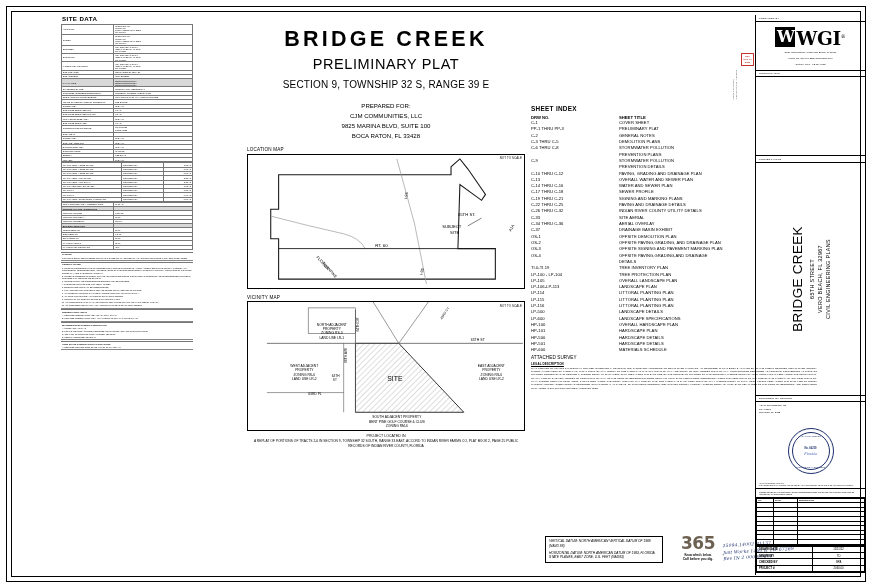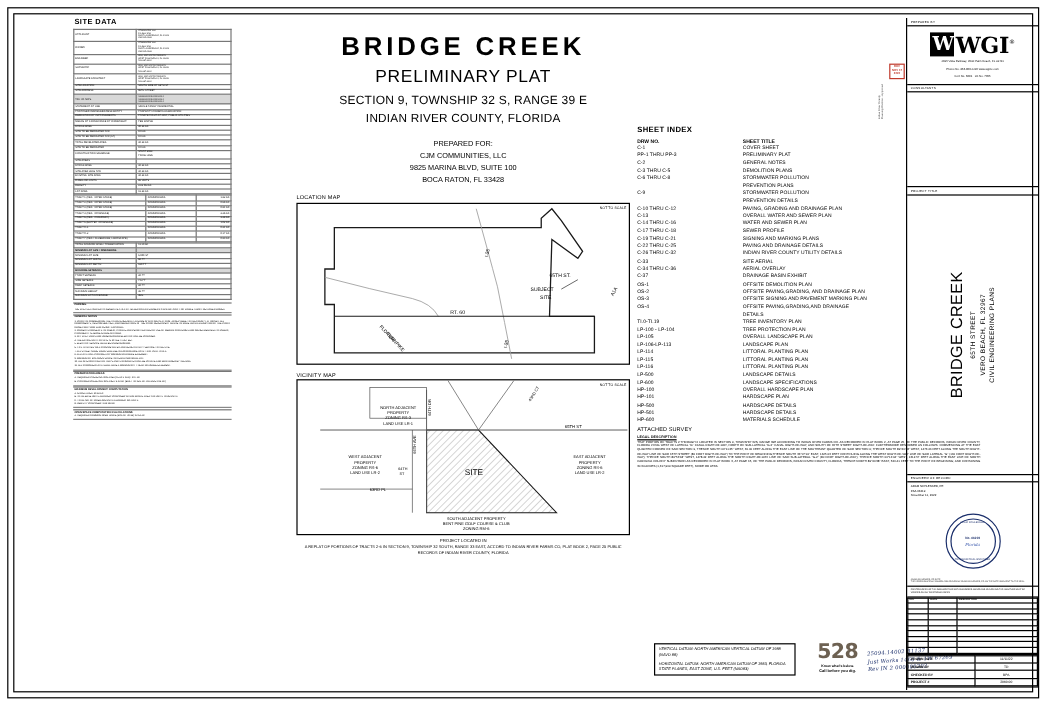--- a/index.html
+++ b/index.html
@@ -482,21 +482,20 @@
           <div class="nt-h">OPEN SPACE COMPUTATION CALCULATIONS</div>
           <div class="nt-l">A. REQUIRED COMMON OPEN SPACE (40% OF 30.34): 12.14 AC</div>
         </div>
       </div>
 </div>
 
 <div class="centercol">
   <div class="main-title">BRIDGE CREEK</div>
   <div class="sub-title">PRELIMINARY PLAT</div>
   <div class="sec-line">SECTION 9, TOWNSHIP 32 S, RANGE 39 E</div>
-  <div class="cty-line">INDIAN RIVER COUNTY, FLORIDA</div>
 
   <div class="prep-for">
     <div>PREPARED FOR:</div>
     <div>CJM COMMUNITIES, LLC</div>
     <div>9825 MARINA BLVD, SUITE 100</div>
     <div>BOCA RATON, FL 33428</div>
   </div>
 
   <div class="map-lbl">LOCATION MAP</div>
   <div class="mapbox" style="height:135px;">
@@ -732,21 +731,21 @@
   <div class="legal-b">THAT PORTION OF TRACTS 2 THROUGH 6 LOCATED IN SECTION 9, TOWNSHIP 32S, RANGE 39E ACCORDING TO INDIAN RIVER FARMS CO. AS RECORDED IN PLAT BOOK 2, AT PAGE 25, OF THE PUBLIC RECORDS, INDIAN RIVER COUNTY, FLORIDA LYING WEST OF LATERAL "G" CANAL RIGHT-OF-WAY, NORTH OF SUB-LATERAL "G-2" CANAL RIGHT-OF-WAY, AND SOUTH OF 65TH STREET RIGHT-OF-WAY. FURTHERMORE DESCRIBED AS FOLLOWS: COMMENCING AT THE EAST QUARTER CORNER OF SAID SECTION 9, THENCE SOUTH 00°11'45" WEST, 30.00 FEET ALONG THE EAST LINE OF THE SOUTHEAST QUARTER OF SAID SECTION 9; THENCE SOUTH 89°40'38" WEST, 1473.46 FEET ALONG THE SOUTH RIGHT-OF-WAY LINE OF SAID 65TH STREET (80 FOOT RIGHT-OF-WAY) TO THE POINT OF BEGINNING;THENCE SOUTH 36°07'19" EAST, 1625.03 FEET CONTINUING ALONG THE WEST RIGHT-OF-WAY LINE OF SAID LATERAL "G" (160 FOOT RIGHT-OF-WAY); THENCE SOUTH 89°53'18" WEST, 1478.42 FEET ALONG THE NORTH RIGHT-OF-WAY LINE OF SAID SUB-LATERAL "G-2" (80 FOOT RIGHT-OF-WAY); THENCE NORTH 00°16'04" WEST, 1312.57 FEET ALONG THE EAST LINE OF NORTH CAROLINA COLONY SUBDIVISION AS RECORDED IN PLAT BOOK 3, AT PAGE 65, OF THE PUBLIC RECORDS, INDIAN RIVER COUNTY, FLORIDA; THENCE NORTH 89°40'38" EAST, 526.41 FEET TO THE POINT OF BEGINNING; AND CONTAINING 30.34 ACRES (1,317,909 SQUARE FEET), MORE OR LESS.</div>
 </div>
 
 <div class="datumbox">
   <div>VERTICAL DATUM:  NORTH AMERICAN VERTICAL DATUM OF 1988 (NAVD 88)</div>
   <div class="gap"></div>
   <div>HORIZONTAL DATUM:  NORTH AMERICAN DATUM OF 1983, FLORIDA STATE PLANES, EAST ZONE, U.S. FEET (NAD83)</div>
 </div>
 
 <div class="logo811">
-  <div class="num">528</div>
+  <div class="num">365</div>
   <div class="l1">Know what's below.</div>
   <div class="l2">Call before you dig.</div>
 </div>
 
 <div class="handnote">25094.14002  B1137<br>Just Works 1460 &amp; 1W 67269<br>Rev IN 2 000000202</div>
 
 <div class="tblock">
 
   <div class="tb-sec">
     <div class="tb-cap">PREPARED BY</div>

